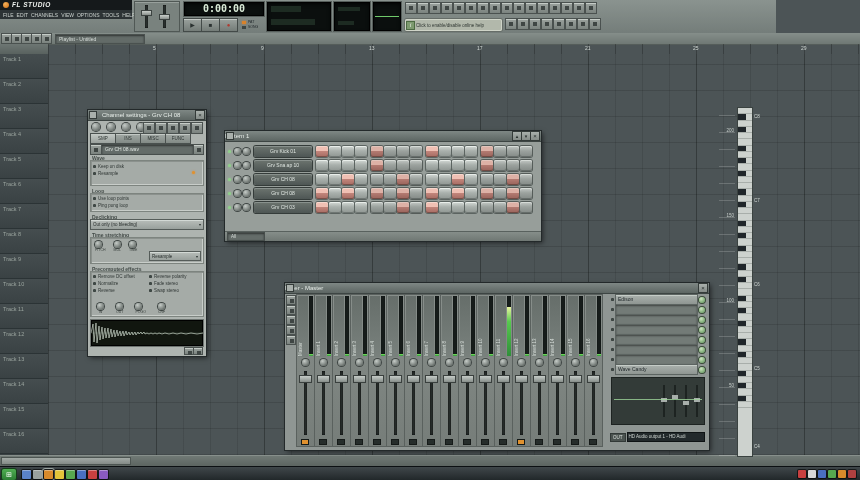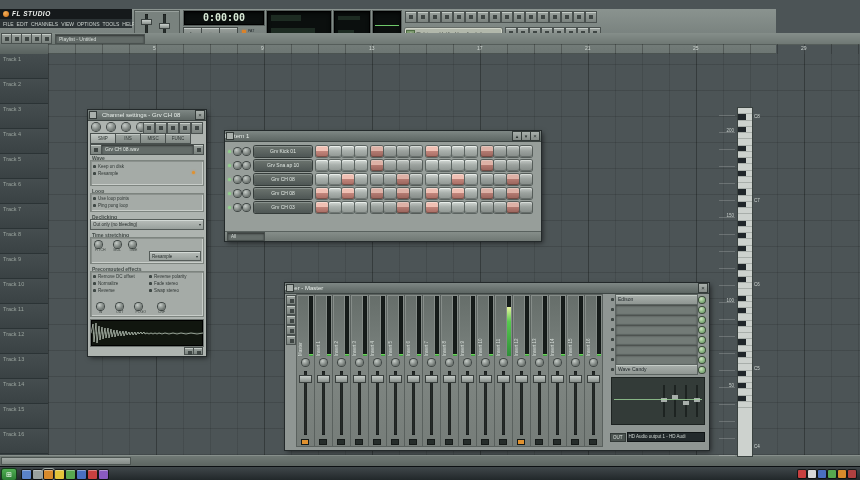--- a/index.html
+++ b/index.html
@@ -1,21 +1,21 @@
 <!DOCTYPE html>
 <html><head>
 <meta charset="utf-8">
 <style>
   html,body{margin:0;padding:0;background:#222;}
   #screen{position:relative;width:860px;height:480px;overflow:hidden;
     font-family:"Liberation Sans",sans-serif;background:#4c5456;color:#222;
     -webkit-font-smoothing:antialiased;}
   .abs{position:absolute;}
   
-  #header{position:absolute;left:0;top:9px;width:776px;height:44px;
+  #header{position:absolute;left:0;top:0;width:776px;height:44px;
     background:linear-gradient(#8a938f,#6d7673);border-bottom:1px solid #4b5351;}
   #logo-strip{position:absolute;left:0;top:0;width:132px;height:10px;background:#15191b;
     color:#eef1ee;font-size:6.5px;line-height:10px;font-weight:bold;font-style:italic;letter-spacing:.5px;}
   #logo-strip .fruit{position:absolute;left:3px;top:2px;width:6px;height:6px;border-radius:50%;
     background:radial-gradient(circle at 35% 30%,#f3b05a,#d9822a 70%,#9c5a14);}
   #menu-row{position:absolute;left:0;top:10px;width:132px;height:9px;background:#2c3335;
     display:flex;gap:3px;align-items:center;padding-left:3px;box-sizing:border-box;}
   .menu-item{font-size:5px;color:#ccd3cf;}
   #slider-cluster{position:absolute;left:135px;top:2px;width:44px;height:29px;
     background:#79827e;box-shadow:0 0 0 1px #505855, inset 0 1px 0 #98a09c;}

